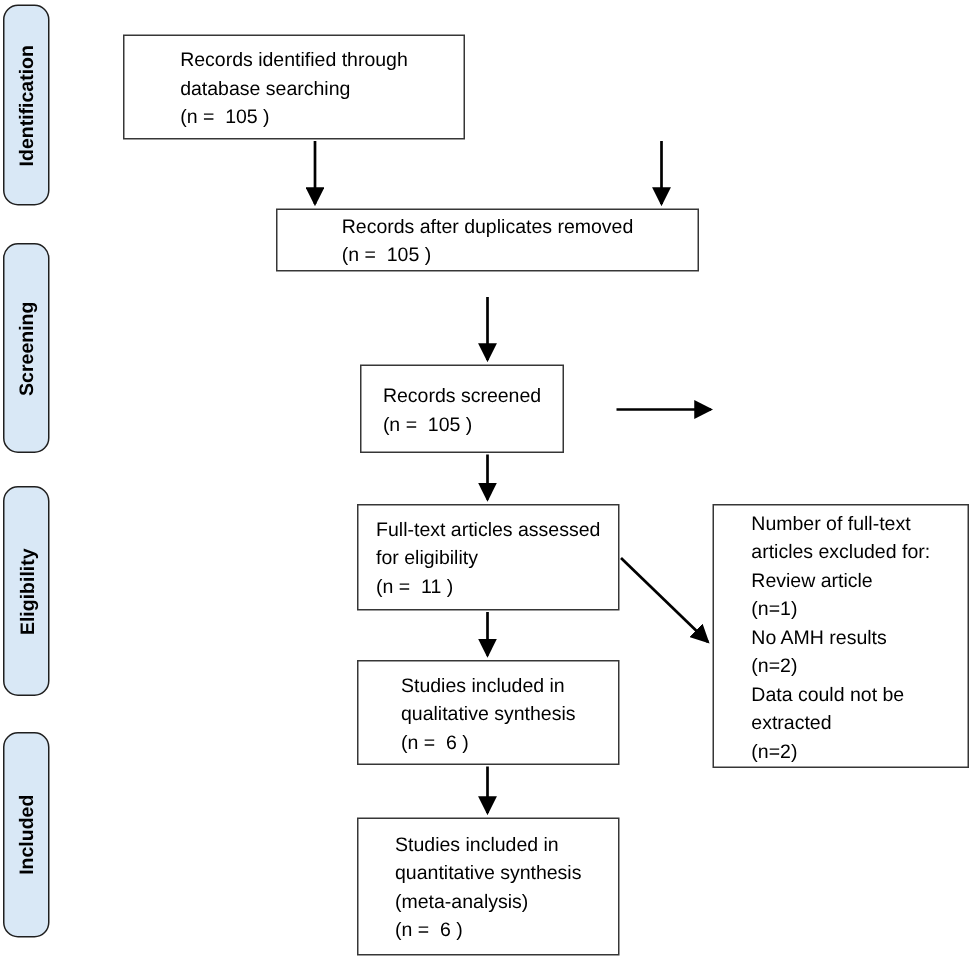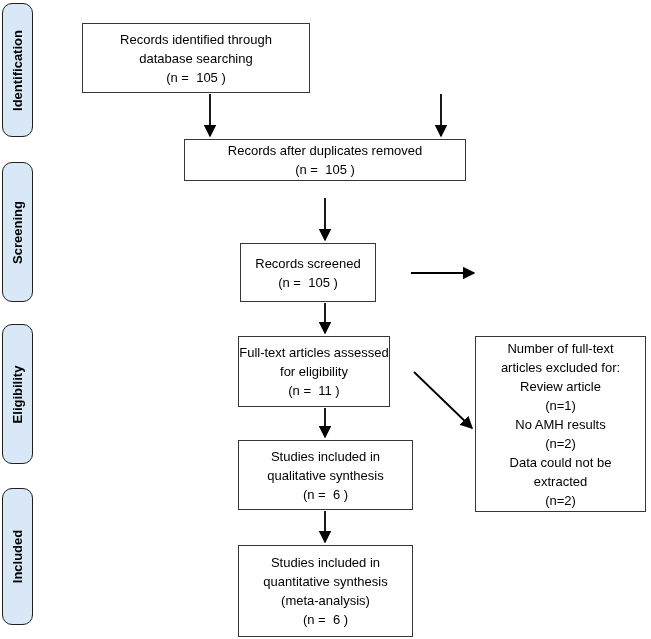--- a/index.html
+++ b/index.html
@@ -17,21 +17,21 @@
     box-sizing: border-box;
     border: 1.5px solid #363636;
     background: #ffffff;
     display: flex;
     align-items: center;
     justify-content: center;
     color: #000000;
     font-size: 13px;
     line-height: 19px;
   }
-  .node span { white-space: pre-wrap; text-align: center; }
+  .node span { white-space: pre-wrap; text-align: left; }
 
   
   .stage {
     position: absolute;
     left: 2px;
     width: 31px;
     box-sizing: border-box;
     border: 1.6px solid #1f1f1f;
     border-radius: 10px;
     background: #d9e8f6;
@@ -50,21 +50,21 @@
   #stage-identification { top: 3px;   height: 134px; }
   #stage-screening      { top: 162px; height: 140px; }
   #stage-eligibility    { top: 324px; height: 140px; }
   #stage-included       { top: 488px; height: 137px; }
 
   #node-identified-database { left: 82px;  top: 23px;  width: 228px; height: 70px; }
   #node-identified-other    { left: 343px; top: 23px;  width: 226px; height: 70px; }
   #node-after-duplicates    { left: 184px; top: 139px; width: 282px; height: 42px; }
   #node-screened            { left: 240px; top: 243px; width: 136px; height: 59px; }
   #node-excluded            { left: 477px; top: 245px; width: 169px; height: 57px; }
-  #node-fulltext            { left: 238px; top: 336px; width: 152px; height: 71px; }
+  #node-fulltext            { left: 238px; top: 336px; width: 175px; height: 71px; }
   #node-fulltext-excluded   { left: 475px; top: 336px; width: 171px; height: 176px; }
   #node-qualitative         { left: 238px; top: 440px; width: 175px; height: 70px; }
   #node-quantitative        { left: 238px; top: 545px; width: 175px; height: 92px; }
 
   .arrows {
     position: absolute;
     left: 0; top: 0;
     width: 651px; height: 639px;
     pointer-events: none;
   }

